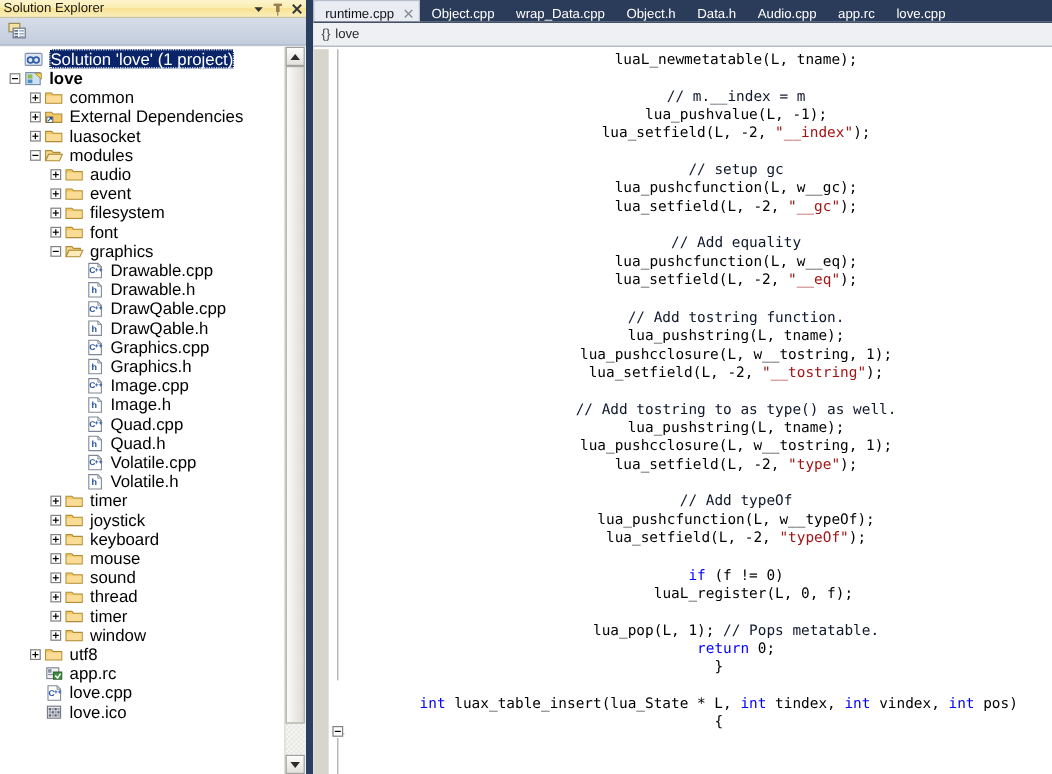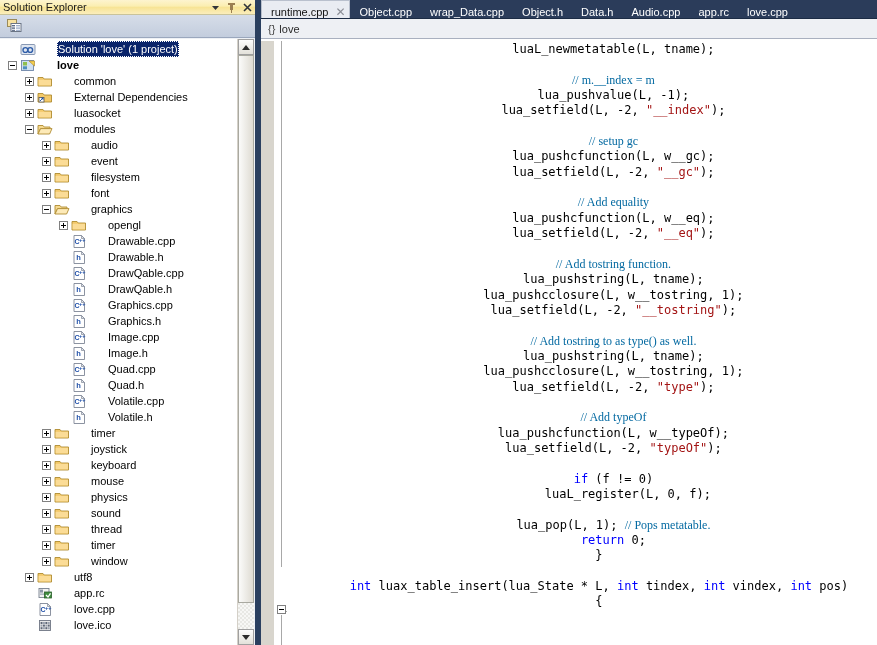--- a/index.html
+++ b/index.html
@@ -101,21 +101,21 @@
     background: #000;
   }
   .exp.plus::after {
     content: "";
     position: absolute;
     left: 3px; top: 1px;
     width: 1px; height: 5px;
     background: #000;
   }
   .exp-spacer { width: 12px; flex: 0 0 auto; }
-  .tlabel { margin-left: 21px; font-size: 11px; }
+  .tlabel { margin-left: 5px; font-size: 14px; }
   .tlabel.bold { font-weight: bold; }
   .tlabel.selected {
     background: #0a246a;
     color: #ffffff;
     padding: 0 1px;
     outline: 1px dotted #ffffff;
     outline-offset: -1px;
   }
   .ticon { width: 16px; height: 15px; flex: 0 0 auto; position: relative; }
   .ticon svg { display: block; }
@@ -276,21 +276,21 @@
     font-family: "DejaVu Sans Mono", "Liberation Mono", monospace;
     font-size: 12px;
     line-height: 15.35px;
     white-space: pre;
     padding-top: 1px;
     padding-left: 4px;
     box-sizing: border-box;
     color: #000000;
   }
   .codeline { height: 15.35px; white-space: pre; text-align: center; }
-  .c-com { color: #0369a1; font-family: Liberation Serif, serif; }
+  .c-com { color: #0f172a; }
   .c-str { color: #a31515; }
   .c-kw  { color: #0000ff; }
   .c-id  { color: #000000; }
 </style>
 </head>
 <body>
 
 <div id="app">
 
   <div id="solution-explorer">
@@ -455,31 +455,20 @@
             <span class="ticon">
               <svg width="16" height="15" viewBox="0 0 16 15">
                 <path d="M1 3.5 L6 3.5 L7.2 5 L13 5 L13 6.6 L3.5 6.6 L1 12 Z" fill="#f6d98f" stroke="#b08c32" stroke-width="0.9"></path>
                 <path d="M3.6 6.6 L15 6.6 L12.6 12 L1 12 Z" fill="#fdeab8" stroke="#b08c32" stroke-width="0.9"></path>
               </svg>
             </span>
             <span class="tlabel">graphics</span>
           </div>
           <div class="trow">
             <span style="width: 59px; flex: 0 0 auto;"></span>
-            <span class="exp plus"></span>
-            <span class="ticon">
-              <svg width="16" height="15" viewBox="0 0 16 15">
-                <path d="M1 3.5 L6 3.5 L7.2 5 L14.5 5 L14.5 12 L1 12 Z" fill="#f3c96a" stroke="#b08c32" stroke-width="0.9"></path>
-                <path d="M1.6 5.8 L14 5.8 L14 11.4 L1.6 11.4 Z" fill="#fbdc96" stroke="none"></path>
-              </svg>
-            </span>
-            <span class="tlabel">opengl</span>
-          </div>
-          <div class="trow">
-            <span style="width: 59px; flex: 0 0 auto;"></span>
             <span class="exp-spacer"></span>
             <span class="ticon">
               <svg width="16" height="15" viewBox="0 0 16 15">
                 <path d="M3 1.5 L10.5 1.5 L13.5 4.5 L13.5 13.5 L3 13.5 Z" fill="#ffffff" stroke="#7f8796" stroke-width="0.9"></path>
                 <path d="M10.5 1.5 L10.5 4.5 L13.5 4.5 Z" fill="#dfe3ea" stroke="#7f8796" stroke-width="0.7"></path>
                 <text x="3.4" y="9.6" font-size="7" font-family="&quot;Liberation Sans&quot;, sans-serif" font-weight="bold" fill="#1f4fa8">C</text>
                 <text x="8.0" y="8.4" font-size="5.5" font-family="&quot;Liberation Sans&quot;, sans-serif" font-weight="bold" fill="#1f4fa8">++</text>
               </svg>
             </span>
             <span class="tlabel">Drawable.cpp</span>
@@ -657,31 +646,20 @@
           <div class="trow">
             <span style="width: 42px; flex: 0 0 auto;"></span>
             <span class="exp plus"></span>
             <span class="ticon">
               <svg width="16" height="15" viewBox="0 0 16 15">
                 <path d="M1 3.5 L6 3.5 L7.2 5 L14.5 5 L14.5 12 L1 12 Z" fill="#f3c96a" stroke="#b08c32" stroke-width="0.9"></path>
                 <path d="M1.6 5.8 L14 5.8 L14 11.4 L1.6 11.4 Z" fill="#fbdc96" stroke="none"></path>
               </svg>
             </span>
             <span class="tlabel">mouse</span>
-          </div>
-          <div class="trow">
-            <span style="width: 42px; flex: 0 0 auto;"></span>
-            <span class="exp plus"></span>
-            <span class="ticon">
-              <svg width="16" height="15" viewBox="0 0 16 15">
-                <path d="M1 3.5 L6 3.5 L7.2 5 L14.5 5 L14.5 12 L1 12 Z" fill="#f3c96a" stroke="#b08c32" stroke-width="0.9"></path>
-                <path d="M1.6 5.8 L14 5.8 L14 11.4 L1.6 11.4 Z" fill="#fbdc96" stroke="none"></path>
-              </svg>
-            </span>
-            <span class="tlabel">physics</span>
           </div>
           <div class="trow">
             <span style="width: 42px; flex: 0 0 auto;"></span>
             <span class="exp plus"></span>
             <span class="ticon">
               <svg width="16" height="15" viewBox="0 0 16 15">
                 <path d="M1 3.5 L6 3.5 L7.2 5 L14.5 5 L14.5 12 L1 12 Z" fill="#f3c96a" stroke="#b08c32" stroke-width="0.9"></path>
                 <path d="M1.6 5.8 L14 5.8 L14 11.4 L1.6 11.4 Z" fill="#fbdc96" stroke="none"></path>
               </svg>
             </span>

